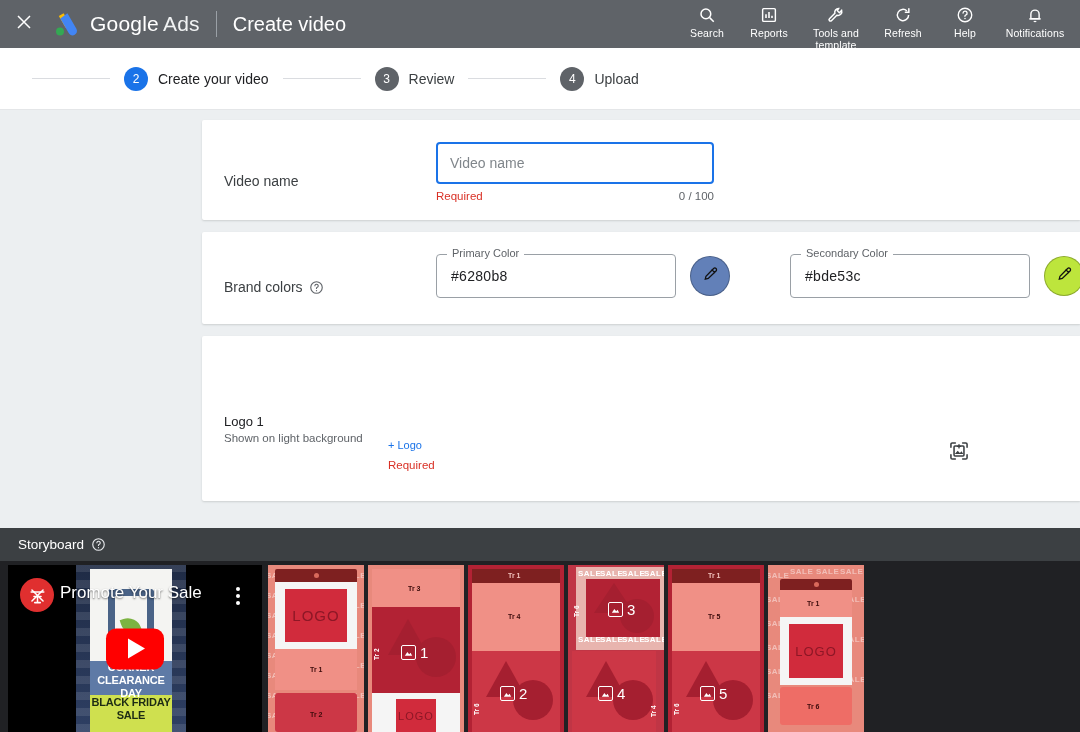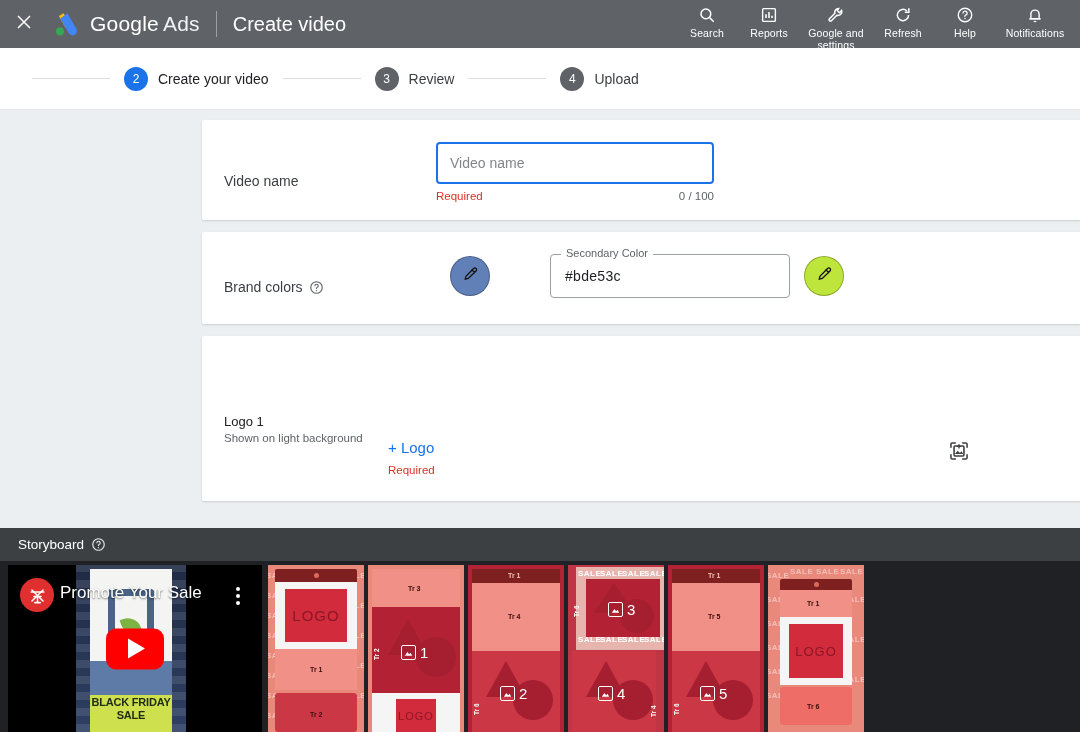--- a/index.html
+++ b/index.html
@@ -153,21 +153,21 @@
 
   
   .card-logos { height: 165px; padding: 20px 0 0 22px; }
   .lg-label { padding-top: 58px; }
   .logo-col { width: 150px; padding-top: 58px; }
   .logo-t1 { font-size: 13px; color: #202124; }
   .logo-t2 { font-size: 11.5px; color: #5f6368; margin-top: 3px; }
   .logo-rec { font-size: 11.5px; color: #3c4043; margin-top: 14px; line-height: 15px;}
   .addlogo-col { width: 120px; padding-top: 83px; padding-left: 14px;}
   .add-logo {
-    color: #1a73e8; font-size: 15px; font-weight: 500;
+    color: #1a73e8; font-size: 11px; font-weight: 500;
     cursor: pointer; white-space: nowrap;
   }
   .add-req { color: #d93025; font-size: 11.5px; margin-top: 8px; }
   .logo-drop {
     margin-left: auto; margin-right: 110px; padding-top: 84px;
     color: #3c4043; cursor: pointer;
   }
   .logo-drop svg { width: 22px; height: 22px; }
 
   
@@ -371,21 +371,21 @@
           </svg>
       </span>
       <span class="lbl">Reports</span>
     </div>
     <div class="tb-item wide">
       <span class="ic">
         <svg viewBox="0 0 24 24" fill="none" stroke="#fff" stroke-width="2">
             <path d="M15.5 3.2a5.2 5.2 0 0 0-5.0 6.6 L3.3 17 a1.8 1.8 0 0 0 2.6 2.6 l7.2-7.2 a5.2 5.2 0 0 0 6.4-6.6 l-3.1 3.1 -2.6-2.6 z"></path>
           </svg>
       </span>
-      <span class="lbl">Google and settings</span>
+      <span class="lbl">Tools and template</span>
     </div>
     <div class="tb-item">
       <span class="ic">
         <svg viewBox="0 0 24 24" fill="none" stroke="#fff" stroke-width="2">
             <path d="M19.5 12a7.5 7.5 0 1 1-2.3-5.4"></path>
             <path d="M19.8 3.6 L19.8 8.2 L15.2 8.2" stroke-linecap="round"></path>
           </svg>
       </span>
       <span class="lbl">Refresh</span>
     </div>
@@ -454,20 +454,24 @@
         <span class="help-ic">
           <svg viewBox="0 0 24 24" fill="none" stroke="#5f6368" stroke-width="1.8">
               <circle cx="12" cy="12" r="9.2"></circle>
               <path d="M9.4 9.3a2.7 2.7 0 1 1 3.4 2.8 c-.7.25-.9.8-.9 1.5" stroke-linecap="round"></path>
               <circle cx="12" cy="17" r="1" fill="#5f6368" stroke="none"></circle>
             </svg>
         </span>
       </div>
 
       <div class="color-group">
+        <div class="outlined">
+          <span class="legend">Primary Color</span>
+          <span class="val">#6280b8</span>
+        </div>
         <div class="swatch-btn" style="background:#6280b8">
           <span>
             <svg viewBox="0 0 24 24" fill="none" stroke="#111" stroke-width="1.8" stroke-linecap="round">
               <path d="M16.4 3.6a2.4 2.4 0 0 1 3.4 3.4 l-2.1 2.1 -3.4-3.4 z"></path>
               <path d="M14.3 5.7 L5.6 14.4 L4.6 18.6 L8.8 17.6 L17.7 9.1"></path>
             </svg>
           </span>
         </div>
         <div class="group-gap"></div>
         <div class="outlined">
@@ -531,20 +535,24 @@
 <div class="sb-strip">
 
   <div class="preview">
     <div class="pv-poster">
       <div class="pv-tile"></div>
       <div class="pv-white"></div>
       <div class="pv-handle"></div>
       <div class="pv-leaf"></div>
       <div class="pv-blue"></div>
       <div class="pv-green"></div>
+      <div class="pv-cap1">
+        <div>CORNER</div>
+        <div>CLEARANCE DAY</div>
+      </div>
       <div class="pv-cap2">
         <div>BLACK FRIDAY</div>
         <div>SALE</div>
       </div>
     </div>
 
     <div class="yt-play">
         <div class="tri"></div>
       </div>
 

